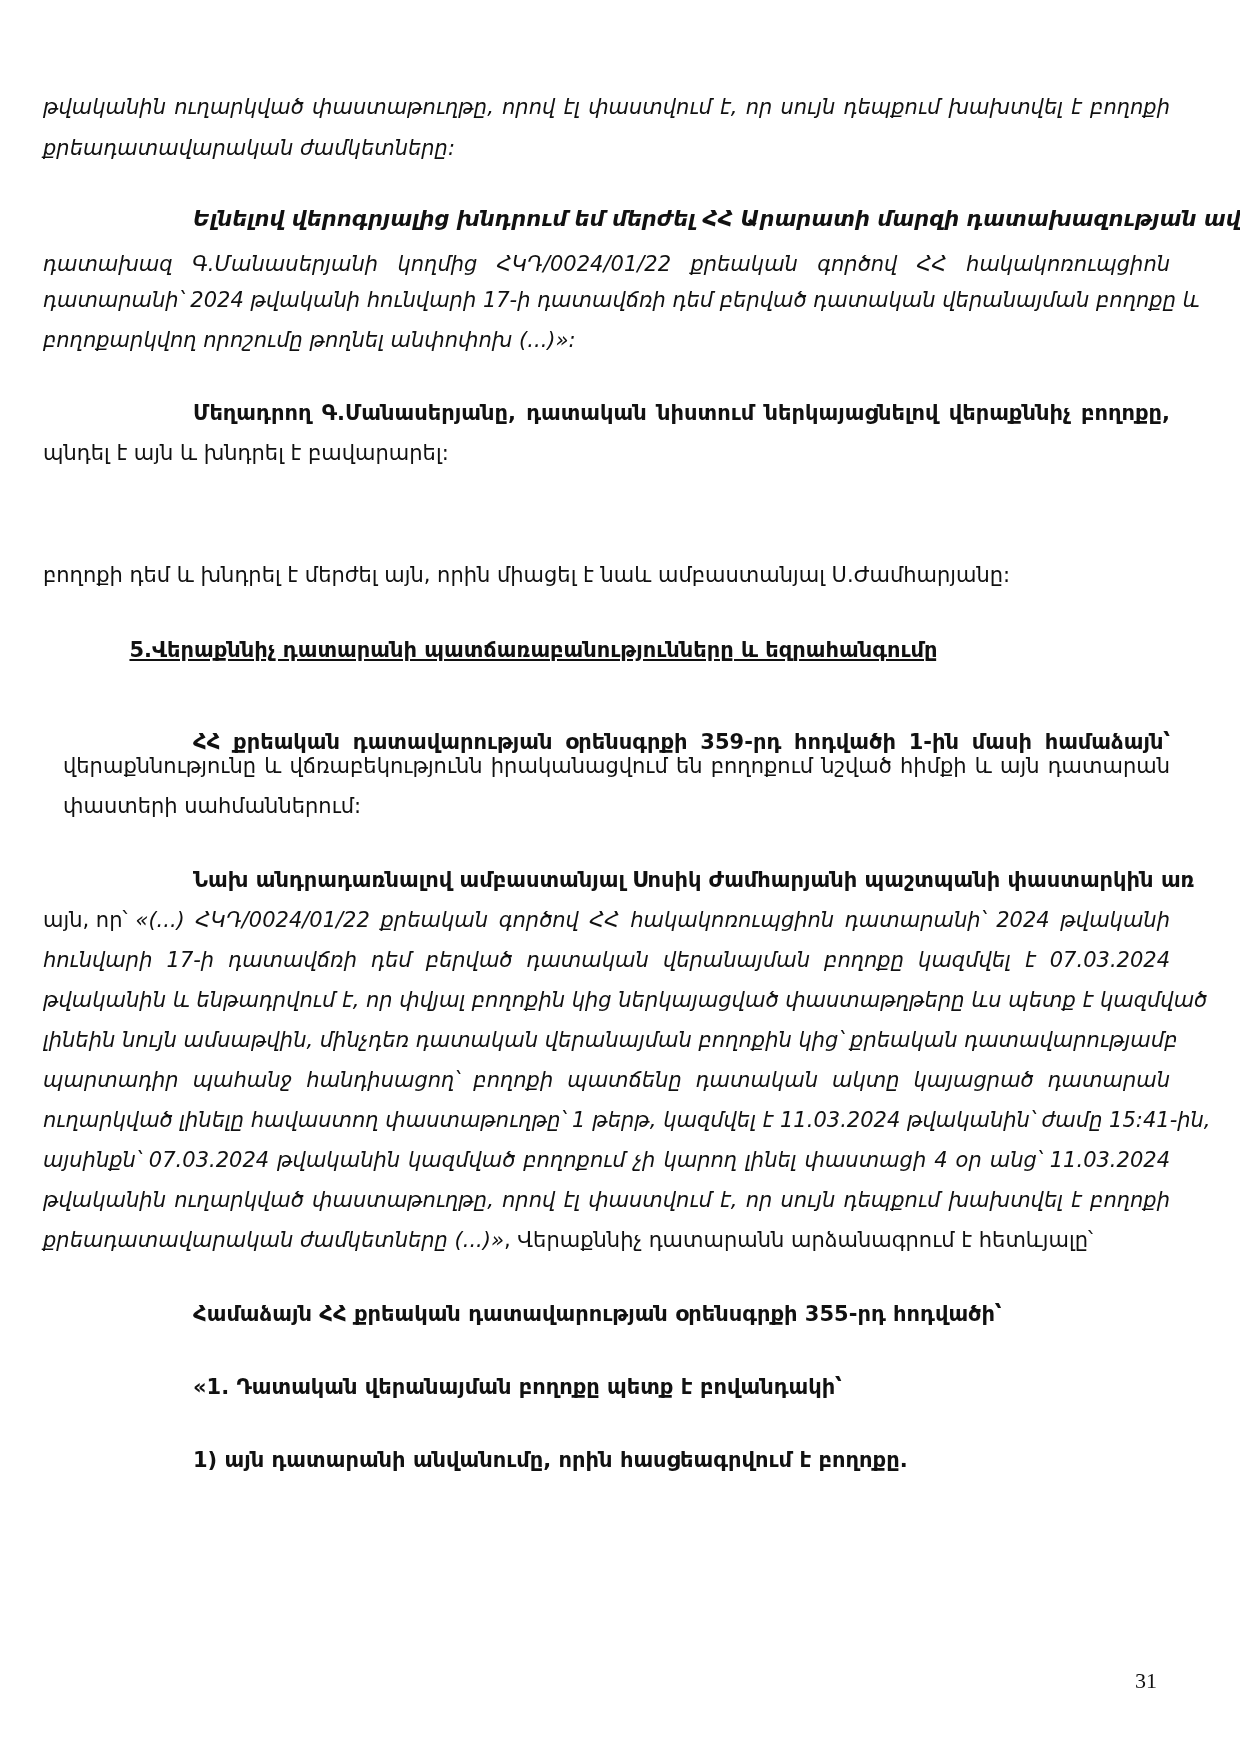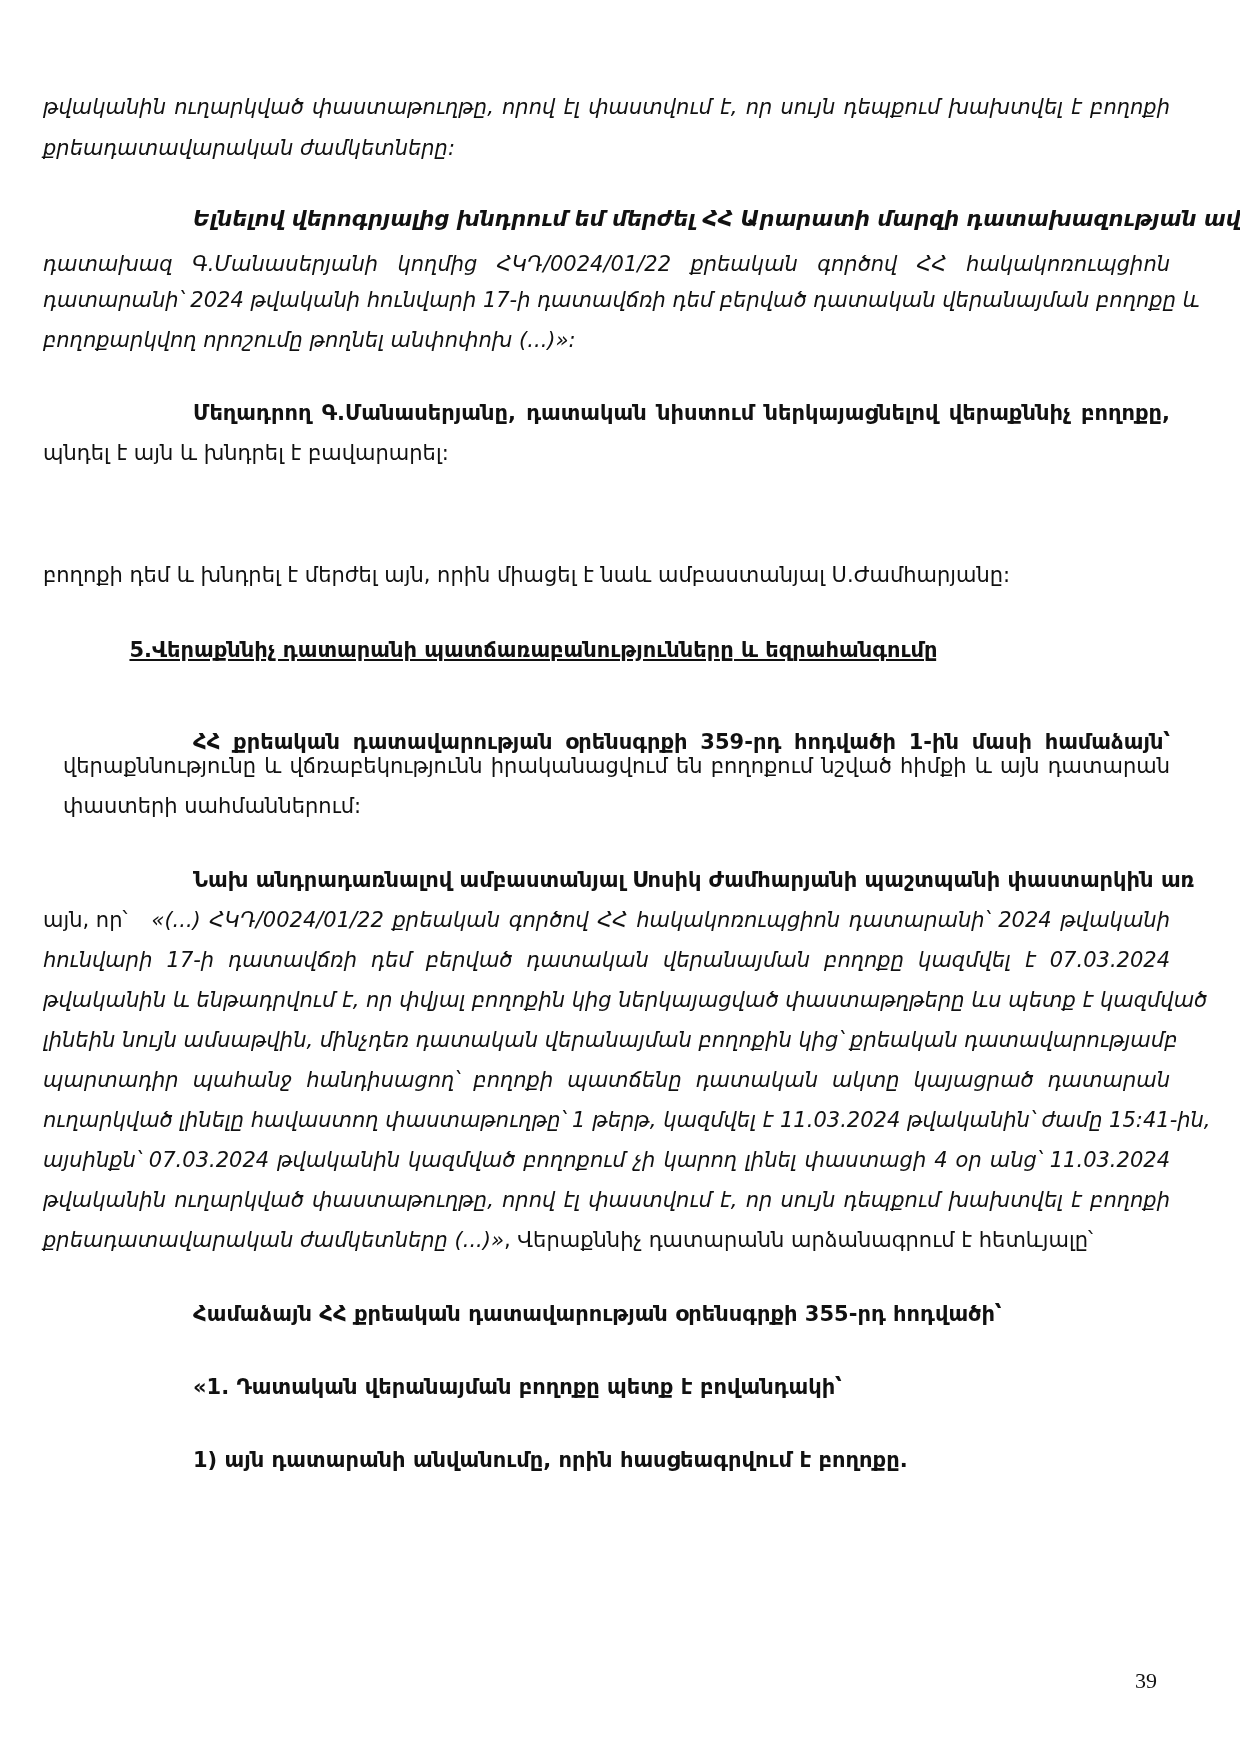--- a/index.html
+++ b/index.html
@@ -37,31 +37,31 @@
 
   <div class="heading">5.Վերաքննիչ դատարանի պատճառաբանությունները և եզրահանգումը</div>
 
   <div class="ln ind" style="top:722px">ՀՀ քրեական դատավարության օրենսգրքի 359-րդ հոդվածի 1-ին մասի համաձայն՝</div>
   <div class="ln sub" style="top:746px">վերաքննությունը և վճռաբեկությունն իրականացվում են բողոքում նշված հիմքի և այն դատարան</div>
   <div class="ln sub last" style="top:786px">փաստերի սահմաններում:</div>
 
   <div class="ln ind" style="top:860px">Նախ անդրադառնալով ամբաստանյալ Սոսիկ Ժամհարյանի պաշտպանի փաստարկին առ</div>
   <div class="ln" style="top:900px; display:flex; justify-content:space-between;">
     <span>այն, որ՝ </span>
-    <span class="it" style="flex:1; text-align:justify; text-align-last:justify; margin-left:24px;">«(...) ՀԿԴ/0024/01/22 քրեական գործով ՀՀ հակակոռուպցիոն դատարանի՝ 2024 թվականի</span>
+    <span class="it" style="flex:1; text-align:justify; text-align-last:justify; margin-left:8px;">«(...) ՀԿԴ/0024/01/22 քրեական գործով ՀՀ հակակոռուպցիոն դատարանի՝ 2024 թվականի</span>
   </div>
   <div class="ln it" style="top:940px">հունվարի 17-ի դատավճռի դեմ բերված դատական վերանայման բողոքը կազմվել է 07.03.2024</div>
   <div class="ln it" style="top:980px">թվականին և ենթադրվում է, որ փվյալ բողոքին կից ներկայացված փաստաթղթերը ևս պետք է կազմված</div>
   <div class="ln it" style="top:1020px">լինեին նույն ամսաթվին, մինչդեռ դատական վերանայման բողոքին կից՝ քրեական դատավարությամբ</div>
   <div class="ln it" style="top:1060px">պարտադիր պահանջ հանդիսացող՝ բողոքի պատճենը դատական ակտը կայացրած դատարան</div>
   <div class="ln it" style="top:1100px">ուղարկված լինելը հավաստող փաստաթուղթը՝ 1 թերթ, կազմվել է 11.03.2024 թվականին՝ ժամը 15:41-ին,</div>
   <div class="ln it" style="top:1140px">այսինքն՝ 07.03.2024 թվականին կազմված բողոքում չի կարող լինել փաստացի 4 օր անց՝ 11.03.2024</div>
   <div class="ln it" style="top:1180px">թվականին ուղարկված փաստաթուղթը, որով էլ փաստվում է, որ սույն դեպքում խախտվել է բողոքի</div>
   <div class="ln last" style="top:1220px">
     <span class="it">քրեադատավարական ժամկետները (...)»</span><span>, Վերաքննիչ դատարանն արձանագրում է հետևյալը՝</span>
   </div>
 
   <div class="ln ind last" style="top:1294px">Համաձայն ՀՀ քրեական դատավարության օրենսգրքի 355-րդ հոդվածի՝</div>
   <div class="ln ind last" style="top:1367px">«1. Դատական վերանայման բողոքը պետք է բովանդակի՝</div>
   <div class="ln ind last" style="top:1440px">1) այն դատարանի անվանումը, որին հասցեագրվում է բողոքը.</div>
 
-  <div class="pagenum">39</div>
+  <div class="pagenum">31</div>
 </div>
 
 </body></html>

